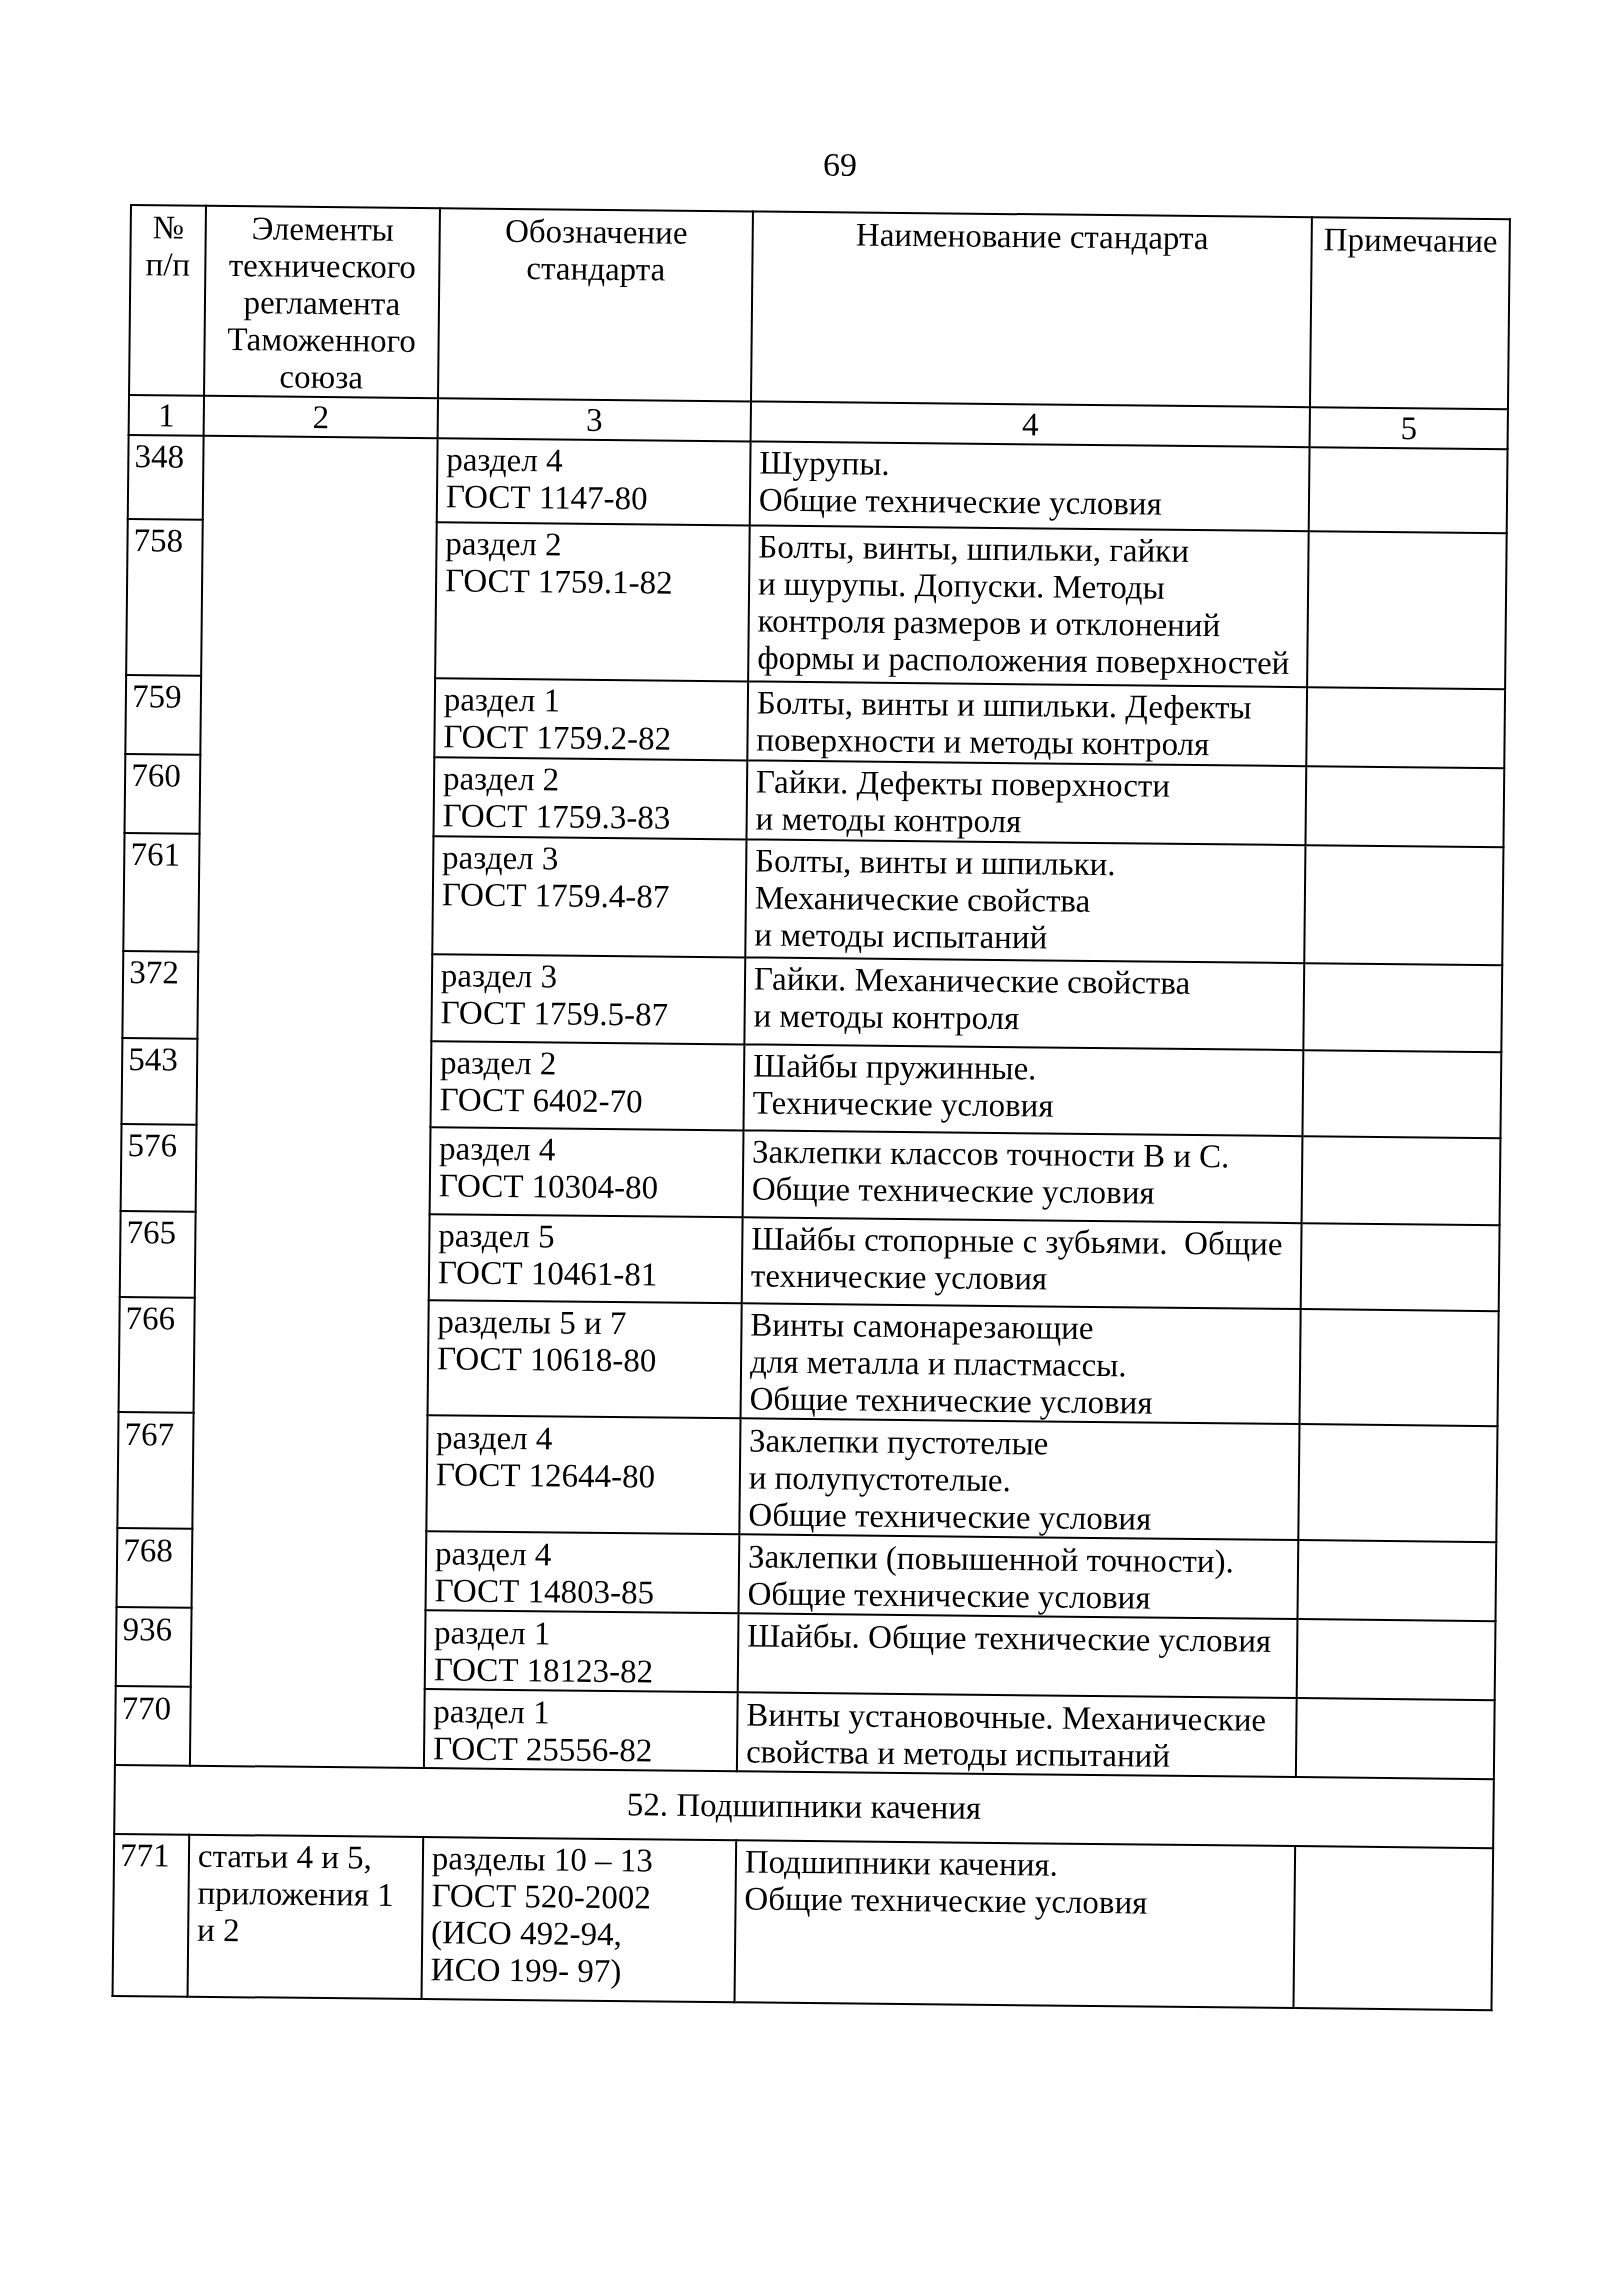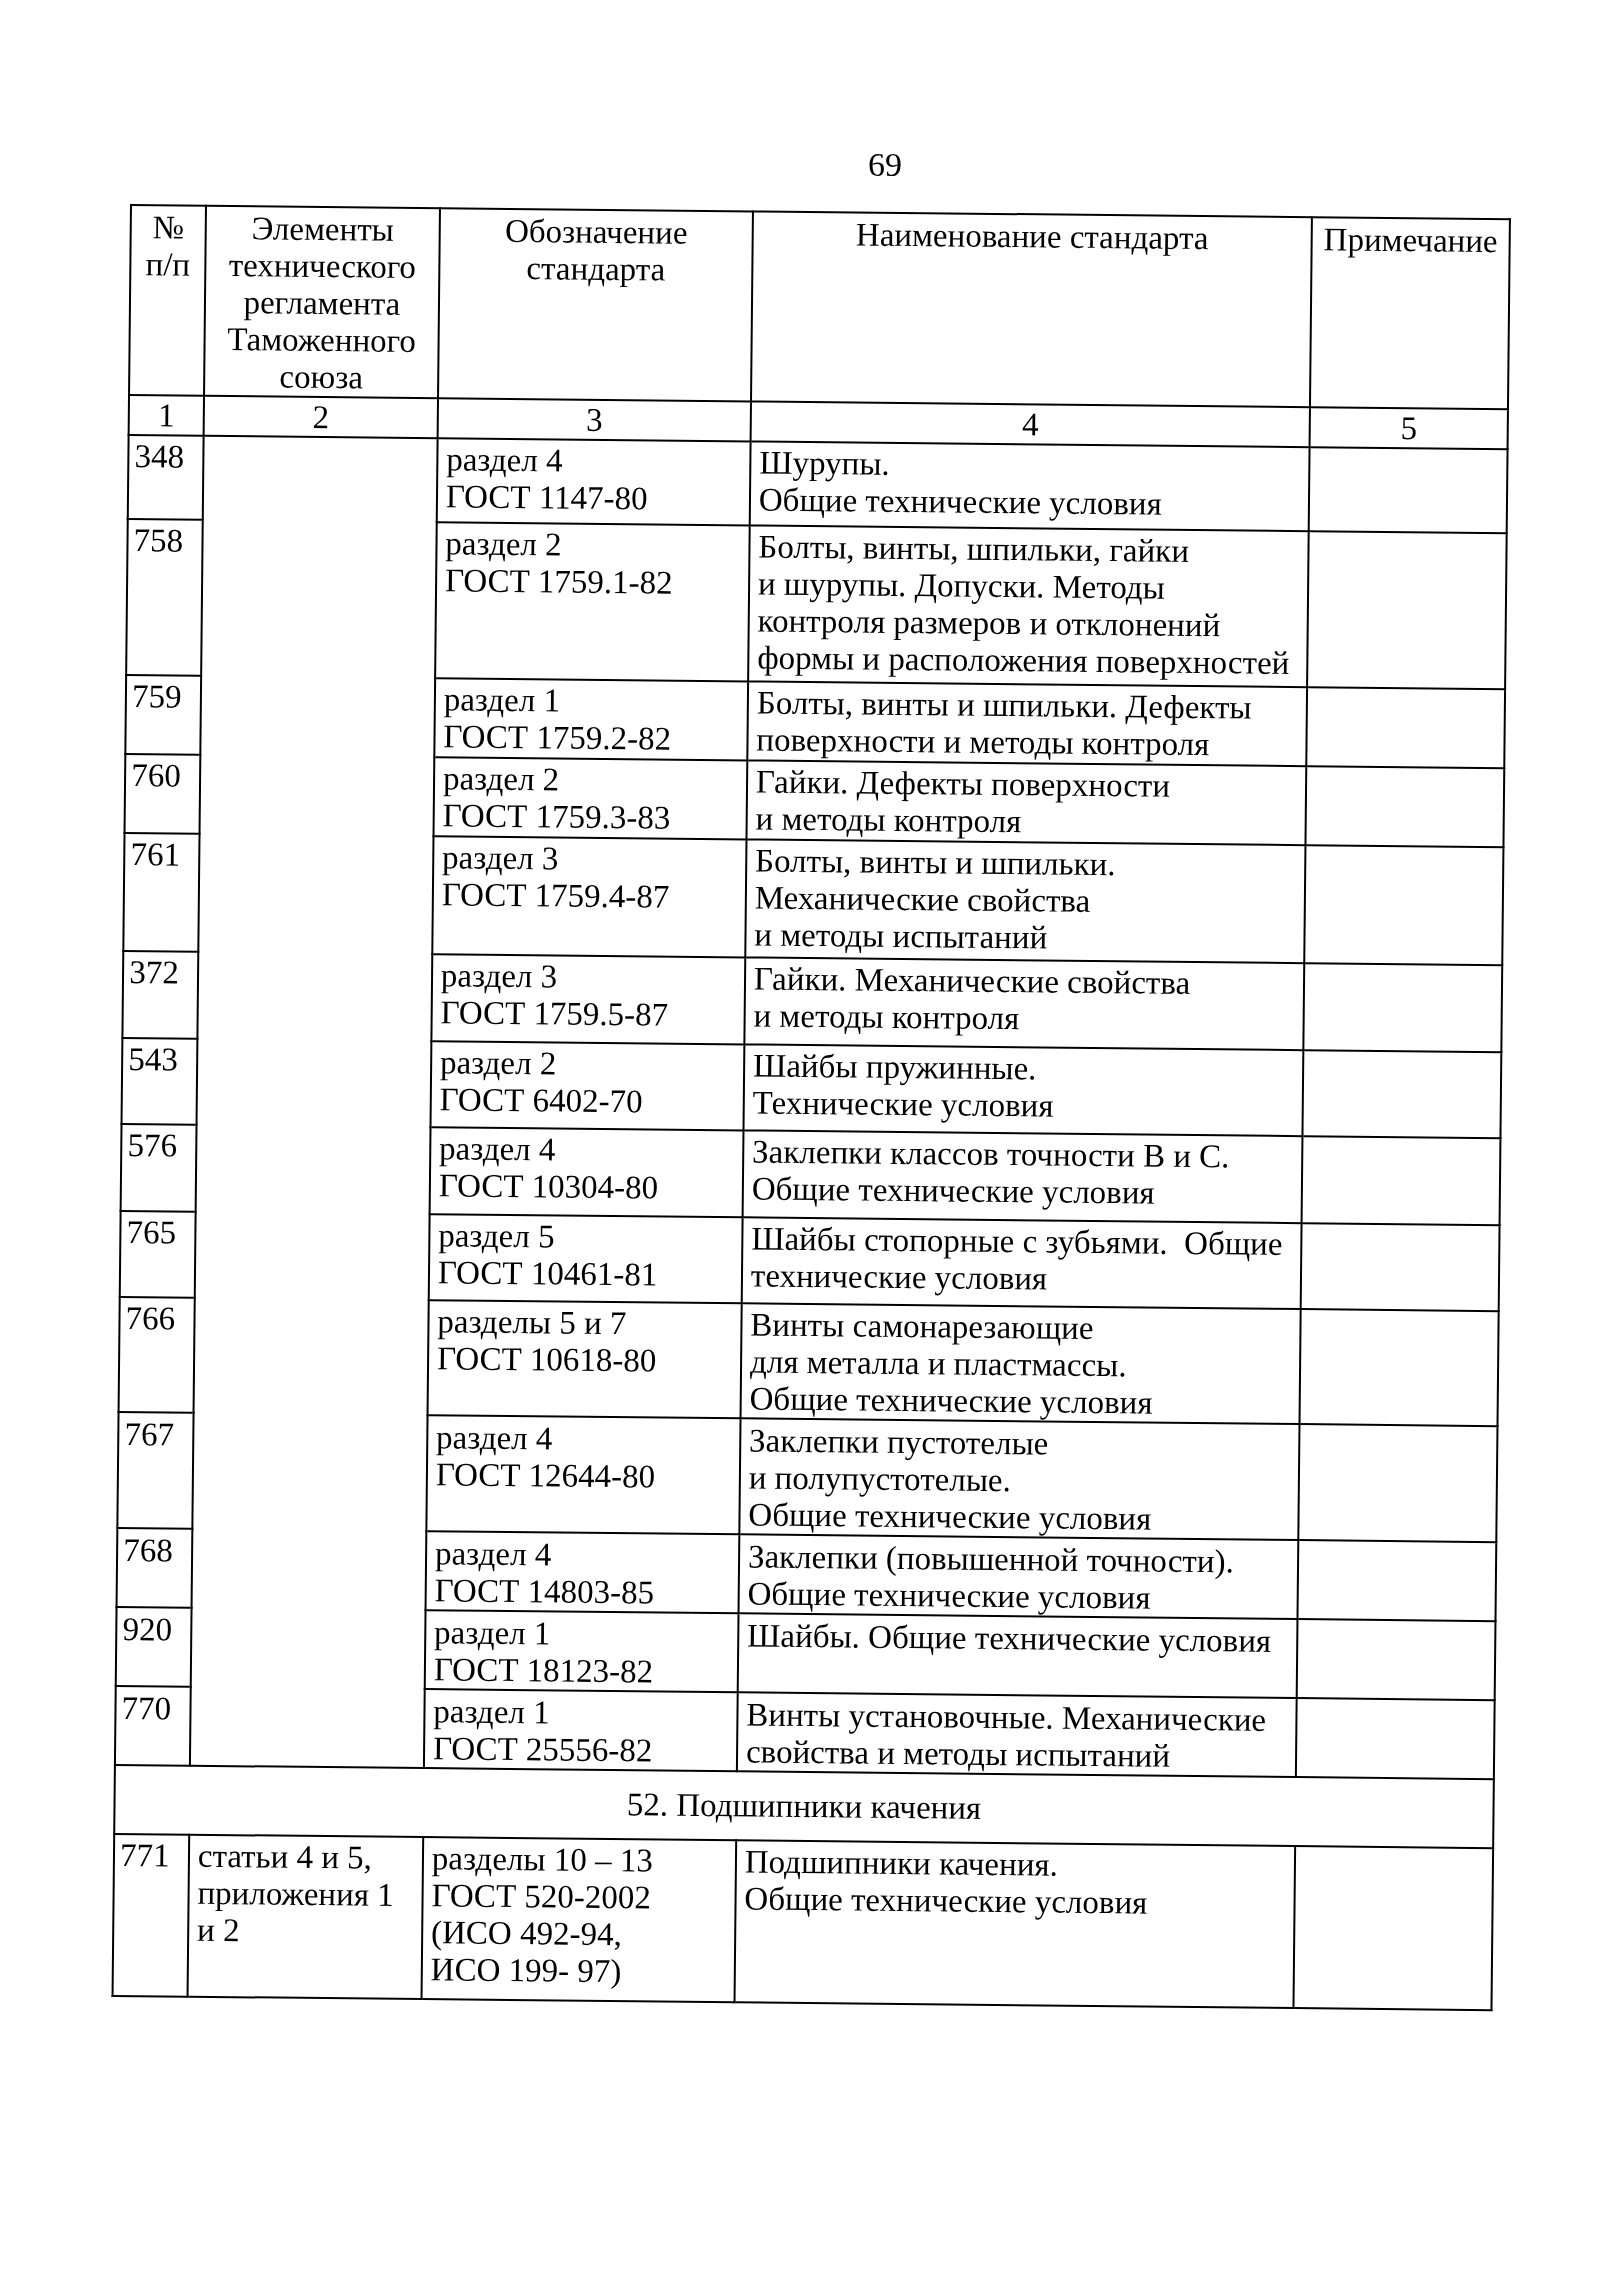--- a/index.html
+++ b/index.html
@@ -1,18 +1,18 @@
 <!DOCTYPE html>
 <html style="font-size:10.5px"><head>
 <meta charset="utf-8">
 <style>
   html, body { margin: 0; padding: 0; background: #ffffff; }
   body { width: 1623px; height: 2295px; position: relative; overflow: hidden;
          font-family: "Liberation Serif", "DejaVu Serif", serif; color: #000; }
-  .page-num { position: absolute; left: 823px; top: 145px; width: 79px; text-align: right;
+  .page-num { position: absolute; left: 823px; top: 145px; width: 79px; text-align: left;
               font-size: 34px; line-height: 39px; }
   .table-wrap { position: absolute; left: 130px; top: 204px; width: 1380px;
                 transform-origin: 0 0; transform: rotate(0.59deg); }
   table { border-collapse: collapse; table-layout: fixed; width: 1380px; }
   td { border: 2px solid #000; vertical-align: top; padding: 2.6px 7.9px 0 7.9px;
        font-size: 33px; line-height: 37px; overflow: hidden; }
   td.c { text-align: center; }
   td.num { padding-left: 5.2px; }
   .line { display: block; white-space: nowrap; }
   tr.hdr td { height: 185px; }
@@ -223,21 +223,21 @@
         <span class="line">ГОСТ 14803-85</span>
       </td>
       <td>
         <span class="line">Заклепки (повышенной точности).</span>
         <span class="line">Общие технические условия</span>
       </td>
       <td></td>
     </tr>
 
     <tr style="height:79px">
-      <td class="num">920</td>
+      <td class="num">936</td>
       <td>
         <span class="line">раздел 1</span>
         <span class="line">ГОСТ 18123-82</span>
       </td>
       <td>
         <span class="line">Шайбы. Общие технические условия</span>
       </td>
       <td></td>
     </tr>
 

